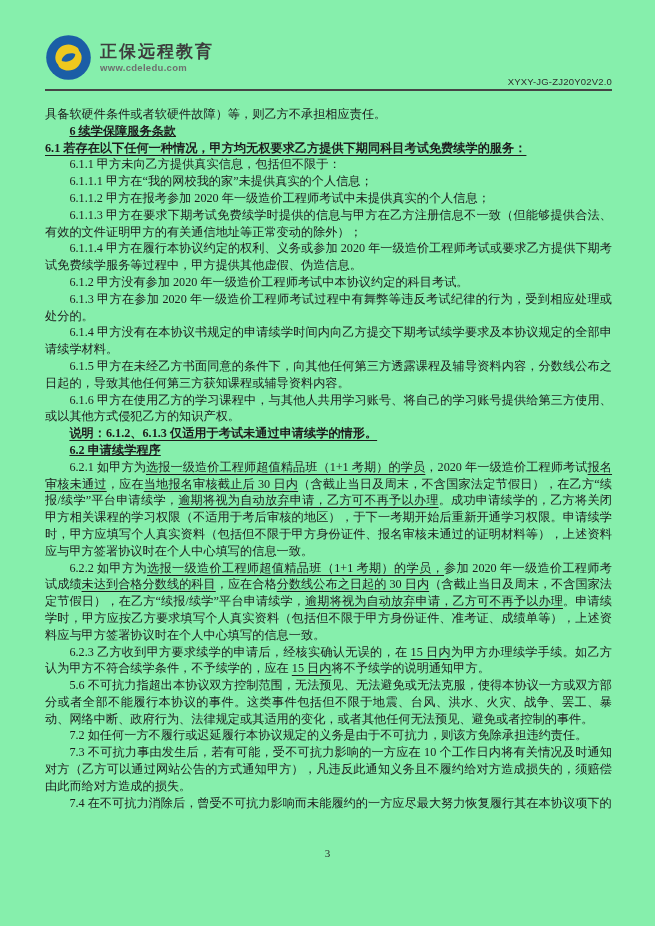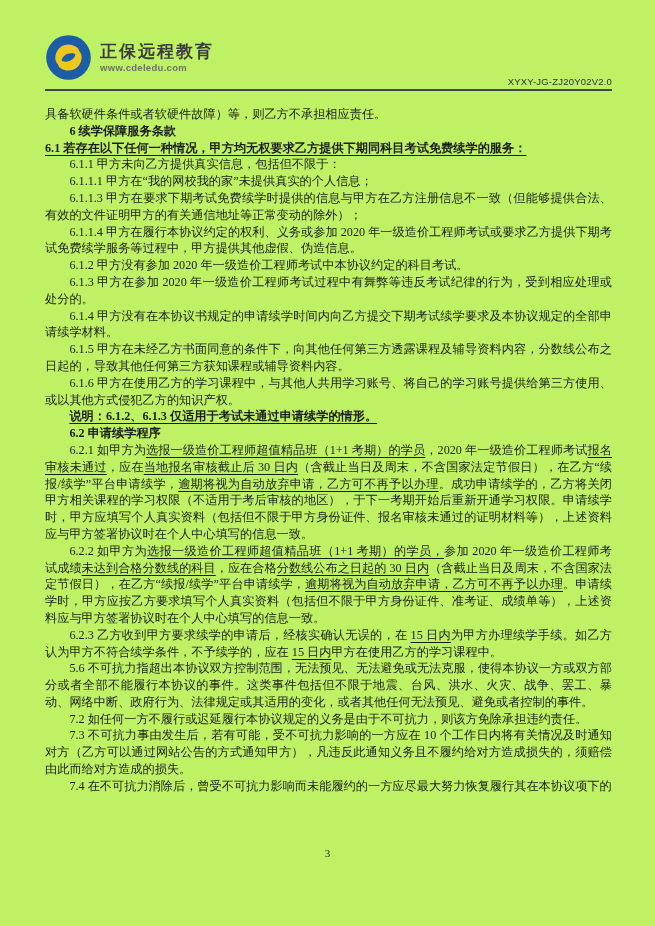--- a/index.html
+++ b/index.html
@@ -1,19 +1,19 @@
 <!DOCTYPE html>
 <html><head>
 <meta charset="utf-8">
 <style>
   html,body{margin:0;padding:0;background:#ffffff;}
   .page{
     position:relative;
     width:655px;height:926px;
-    background:#bef264;
+    background:#86efac;
     font-family:"Liberation Serif","DejaVu Serif",serif;
     color:#1c1c1c;
     overflow:hidden;
   }
   .header{position:absolute;left:45px;right:43px;top:34px;height:55px;}
   .logo{display:flex;align-items:center;gap:8px;}
   .logo-icon{width:47px;height:47px;flex:0 0 auto;}
   .logo-text{display:flex;flex-direction:column;justify-content:center;}
   .brand{
     font-family:"Liberation Sans","DejaVu Sans",sans-serif;
@@ -30,21 +30,21 @@
   }
   .rule{position:absolute;left:45px;right:43px;top:89px;border-top:2px solid #454545;}
   .content{
     position:absolute;left:45px;right:43px;top:106px;
     font-size:12.2px;line-height:16.8px;
     text-align:justify;
   }
   .para{margin:0;text-indent:2em;}
   .para.no-indent{text-indent:0;}
   .para.space-before{margin-top:9px;}
-  .b{font-weight:bold;}
+  .b{font-weight:bold;text-decoration:underline;}
   .u{text-decoration:underline;text-underline-offset:2.5px;}
   .pageno{
     position:absolute;left:0;right:0;top:847px;
     text-align:center;font-size:11px;color:#2a2a2a;
   }
 </style>
 </head>
 <body>
 
 <div class="page">
@@ -65,32 +65,33 @@
   </div>
 
   <div class="rule"></div>
 
   <div class="content">
       <p class="para no-indent"><span>具备软硬件条件或者软硬件故障）等，则乙方不承担相应责任。</span></p>
       <p class="para"><span class="b">6 续学保障服务条款</span></p>
       <p class="para no-indent"><span class="b u">6.1 若存在以下任何一种情况，甲方均无权要求乙方提供下期同科目考试免费续学的服务：</span></p>
       <p class="para"><span>6.1.1 甲方未向乙方提供真实信息，包括但不限于：</span></p>
       <p class="para"><span>6.1.1.1 甲方在“我的网校我的家”未提供真实的个人信息；</span></p>
+      <p class="para"><span>6.1.1.2 甲方在报考参加 2020 年一级造价工程师考试中未提供真实的个人信息；</span></p>
       <p class="para"><span>6.1.1.3 甲方在要求下期考试免费续学时提供的信息与甲方在乙方注册信息不一致（但能够提供合法、有效的文件证明甲方的有关通信地址等正常变动的除外）；</span></p>
       <p class="para"><span>6.1.1.4 甲方在履行本协议约定的权利、义务或参加 2020 年一级造价工程师考试或要求乙方提供下期考试免费续学服务等过程中，甲方提供其他虚假、伪造信息。</span></p>
       <p class="para"><span>6.1.2 甲方没有参加 2020 年一级造价工程师考试中本协议约定的科目考试。</span></p>
       <p class="para"><span>6.1.3 甲方在参加 2020 年一级造价工程师考试过程中有舞弊等违反考试纪律的行为，受到相应处理或处分的。</span></p>
       <p class="para"><span>6.1.4 甲方没有在本协议书规定的申请续学时间内向乙方提交下期考试续学要求及本协议规定的全部申请续学材料。</span></p>
       <p class="para"><span>6.1.5 甲方在未经乙方书面同意的条件下，向其他任何第三方透露课程及辅导资料内容，分数线公布之日起的，导致其他任何第三方获知课程或辅导资料内容。</span></p>
       <p class="para"><span>6.1.6 甲方在使用乙方的学习课程中，与其他人共用学习账号、将自己的学习账号提供给第三方使用、或以其他方式侵犯乙方的知识产权。</span></p>
       <p class="para"><span class="b u">说明：6.1.2、6.1.3 仅适用于考试未通过申请续学的情形。</span></p>
       <p class="para"><span class="b">6.2 申请续学程序</span></p>
       <p class="para"><span>6.2.1 如甲方为</span><span class="u">选报一级造价工程师超值精品班（1+1 考期）的学员</span><span>，2020 年一级造价工程师考试</span><span class="u">报名审核未通过</span><span>，应在</span><span class="u">当地报名审核截止后 30 日内</span><span>（含截止当日及周末，不含国家法定节假日），在乙方“续报/续学”平台申请续学，</span><span class="u">逾期将视为自动放弃申请，乙方可不再予以办理</span><span>。成功申请续学的，乙方将关闭甲方相关课程的学习权限（不适用于考后审核的地区），于下一考期开始后重新开通学习权限。申请续学时，甲方应填写个人真实资料（包括但不限于甲方身份证件、报名审核未通过的证明材料等），上述资料应与甲方签署协议时在个人中心填写的信息一致。</span></p>
       <p class="para"><span>6.2.2 如甲方为</span><span class="u">选报一级造价工程师超值精品班（1+1 考期）的学员，</span><span>参加 2020 年一级造价工程师考试成绩</span><span class="u">未达到合格分数线的科目</span><span>，应在合格</span><span class="u">分数线公布之日起的 30 日内</span><span>（含截止当日及周末，不含国家法定节假日），在乙方“续报/续学”平台申请续学，</span><span class="u">逾期将视为自动放弃申请，乙方可不再予以办理</span><span>。申请续学时，甲方应按乙方要求填写个人真实资料（包括但不限于甲方身份证件、准考证、成绩单等），上述资料应与甲方签署协议时在个人中心填写的信息一致。</span></p>
-      <p class="para"><span>6.2.3 乙方收到甲方要求续学的申请后，经核实确认无误的，在 </span><span class="u">15 日内</span><span>为甲方办理续学手续。如乙方认为甲方不符合续学条件，不予续学的，应在 </span><span class="u">15 日内</span><span>甲方在使用乙方的学习课程中。</span></p>
+      <p class="para"><span>6.2.3 乙方收到甲方要求续学的申请后，经核实确认无误的，在 </span><span class="u">15 日内</span><span>为甲方办理续学手续。如乙方认为甲方不符合续学条件，不予续学的，应在 </span><span class="u">15 日内</span><span>将不予续学的说明通知甲方。</span></p>
       <p class="para"><span>5.6 不可抗力指超出本协议双方控制范围，无法预见、无法避免或无法克服，使得本协议一方或双方部分或者全部不能履行本协议的事件。这类事件包括但不限于地震、台风、洪水、火灾、战争、罢工、暴动、网络中断、政府行为、法律规定或其适用的变化，或者其他任何无法预见、避免或者控制的事件。</span></p>
       <p class="para"><span>7.2 如任何一方不履行或迟延履行本协议规定的义务是由于不可抗力，则该方免除承担违约责任。</span></p>
       <p class="para"><span>7.3 不可抗力事由发生后，若有可能，受不可抗力影响的一方应在 10 个工作日内将有关情况及时通知对方（乙方可以通过网站公告的方式通知甲方），凡违反此通知义务且不履约给对方造成损失的，须赔偿由此而给对方造成的损失。</span></p>
       <p class="para"><span>7.4 在不可抗力消除后，曾受不可抗力影响而未能履约的一方应尽最大努力恢复履行其在本协议项下的</span></p>
     </div>
 
   <div class="pageno">3</div>
 
 </div>
 

